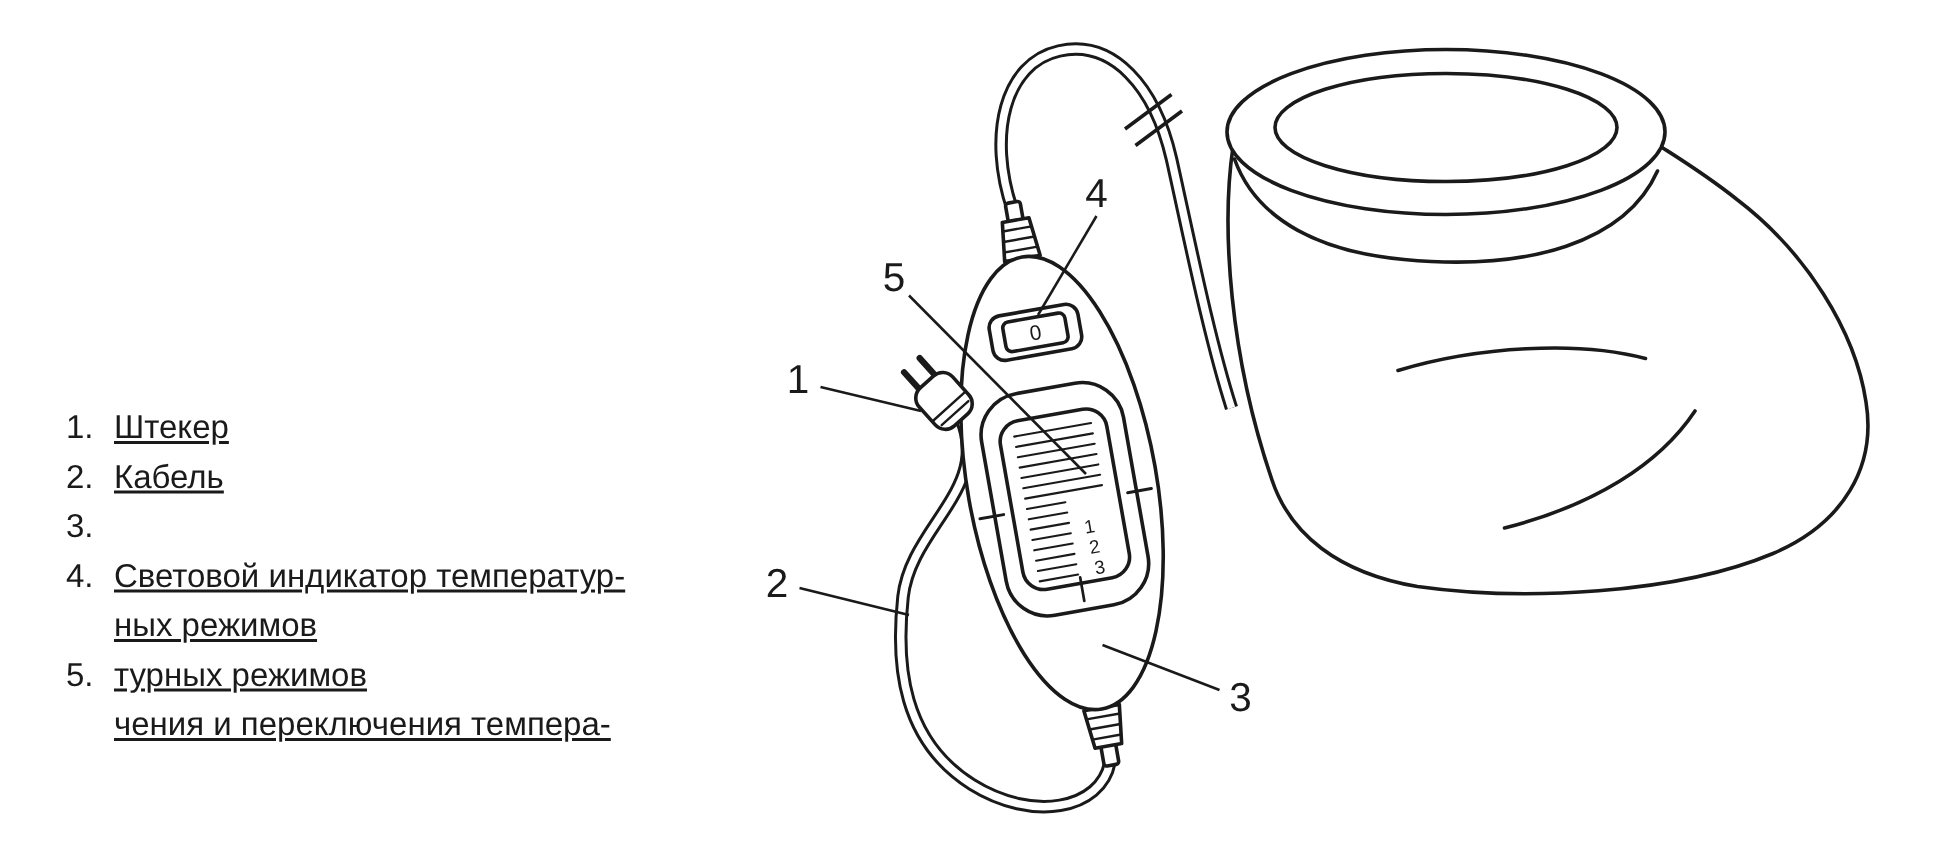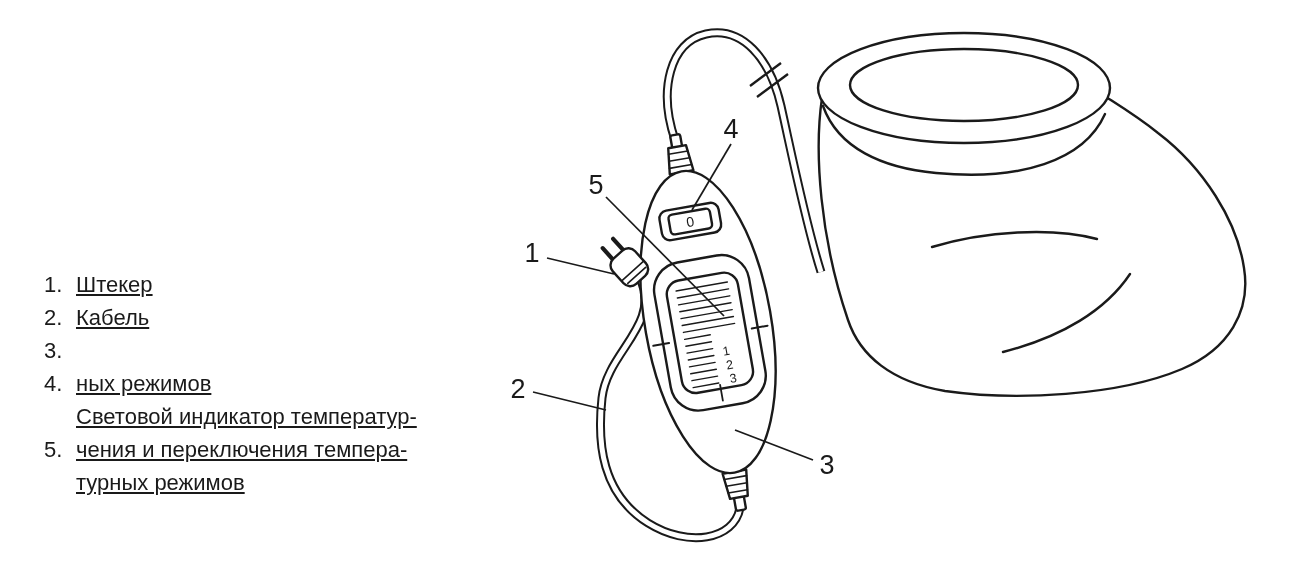--- a/index.html
+++ b/index.html
@@ -127,27 +127,27 @@
       </span>
     </div>
 
     <div class="legend-item">
       <span class="legend-num">3.</span>
     </div>
 
     <div class="legend-item">
       <span class="legend-num">4.</span>
       <span class="legend-lines">
+        <span class="legend-line">Световой индикатор температур-</span>
         <span class="legend-line">ных режимов</span>
-        <span class="legend-line">Световой индикатор температур-</span>
       </span>
     </div>
 
     <div class="legend-item">
       <span class="legend-num">5.</span>
       <span class="legend-lines">
+        <span class="legend-line">турных режимов</span>
         <span class="legend-line">чения и переключения темпера-</span>
-        <span class="legend-line">турных режимов</span>
       </span>
     </div>
 
   </div>
 </div>
 
 </body></html>

